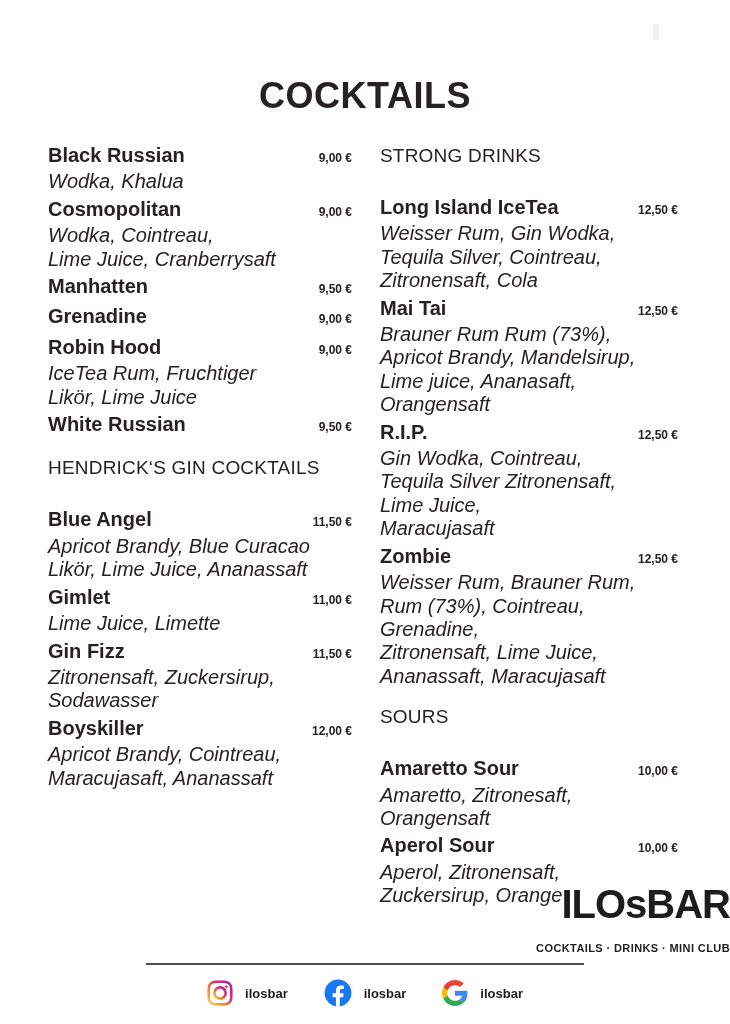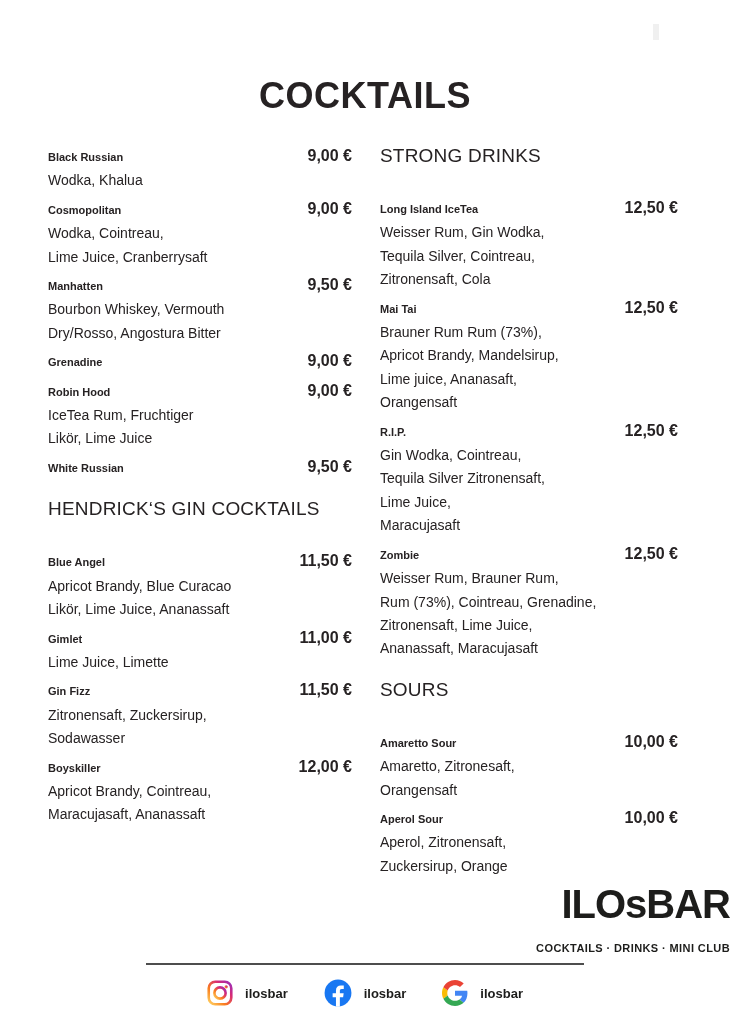--- a/index.html
+++ b/index.html
@@ -15,23 +15,23 @@
   .col { position:absolute; top:144px; }
   .col-left  { left:48px;  width:304px; }
   .col-right { left:380px; width:298px; }
   .group-heading {
     font-size:19px; font-weight:400; line-height:24px;
     margin:17px 0 28px 0; letter-spacing:0.2px;
   }
   .group:first-child > .group-heading { margin-top:0; }
   .item { margin-bottom:4px; }
   .item-head { display:flex; justify-content:space-between; align-items:baseline; }
-  .item-name  { font-size:11px; font-weight:700; line-height:23.4px; }
-  .item-price { font-size:16px; font-weight:700; line-height:23.4px; white-space:nowrap;text-align:right; }
-  .item-desc  { font-size:14px; line-height:23.4px; white-space:pre-line; }
+  .item-name  { font-size:20px; font-weight:700; line-height:23.4px; }
+  .item-price { font-size:12px; font-weight:700; line-height:23.4px; white-space:nowrap;text-align:right; }
+  .item-desc  { font-size:20px; line-height:23.4px; white-space:pre-line;font-style:italic; }
   .footer { position:absolute; top:887px; left:0; right:0; text-align:right; }
   .logo { font-size:40px; font-weight:700; letter-spacing:-1px; line-height:34px; color:#1d1d1b; }
   .tagline { font-size:11px; font-weight:700; letter-spacing:0.4px; margin-top:20px; line-height:14px; color:#1d1d1b; }
   .rule { width:438px; height:2px; background:#4d4d4d; margin:8px auto 0 auto; }
   .socials { margin-top:14px; display:flex; justify-content:center; align-items:center; gap:36px; }
   .social { display:flex; align-items:center; gap:12px; }
   .social-handle { font-size:13px; font-weight:700; color:#1d1d1b; }
   .social svg { display:block; }
 </style>
 </head>
@@ -58,22 +58,20 @@
           <span class="item-price">9,00 €</span>
         </div>
         <div class="item-desc">Wodka, Cointreau,
 Lime Juice, Cranberrysaft</div>
       </div>
       <div class="item">
         <div class="item-head">
           <span class="item-name">Manhatten</span>
           <span class="item-price">9,50 €</span>
         </div>
-        <div class="item-desc">Bourbon Whiskey, Vermouth
-Dry/Rosso, Angostura Bitter</div>
       </div>
       <div class="item">
         <div class="item-head">
           <span class="item-name">Grenadine</span>
           <span class="item-price">9,00 €</span>
         </div>
       </div>
       <div class="item">
         <div class="item-head">
           <span class="item-name">Robin Hood</span>

